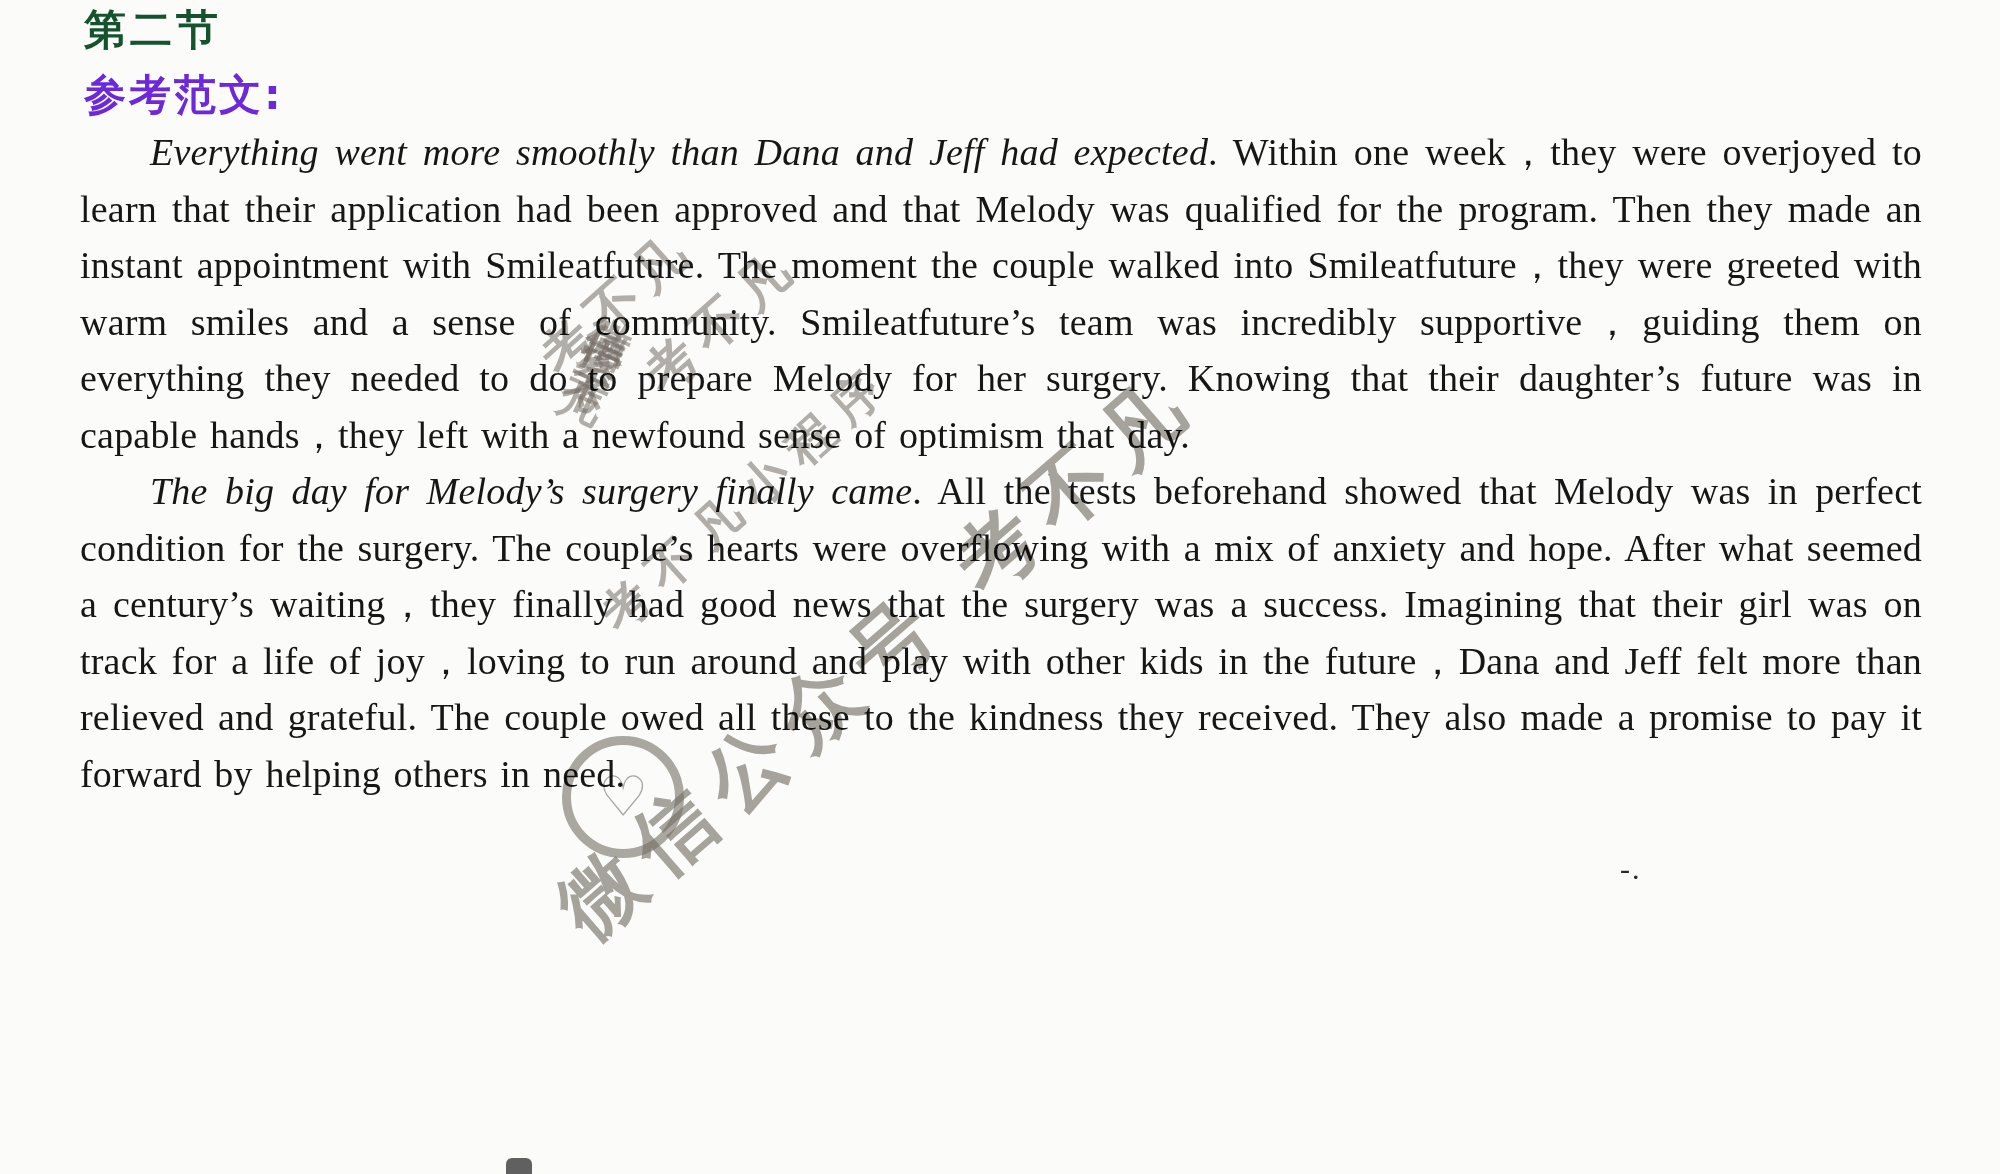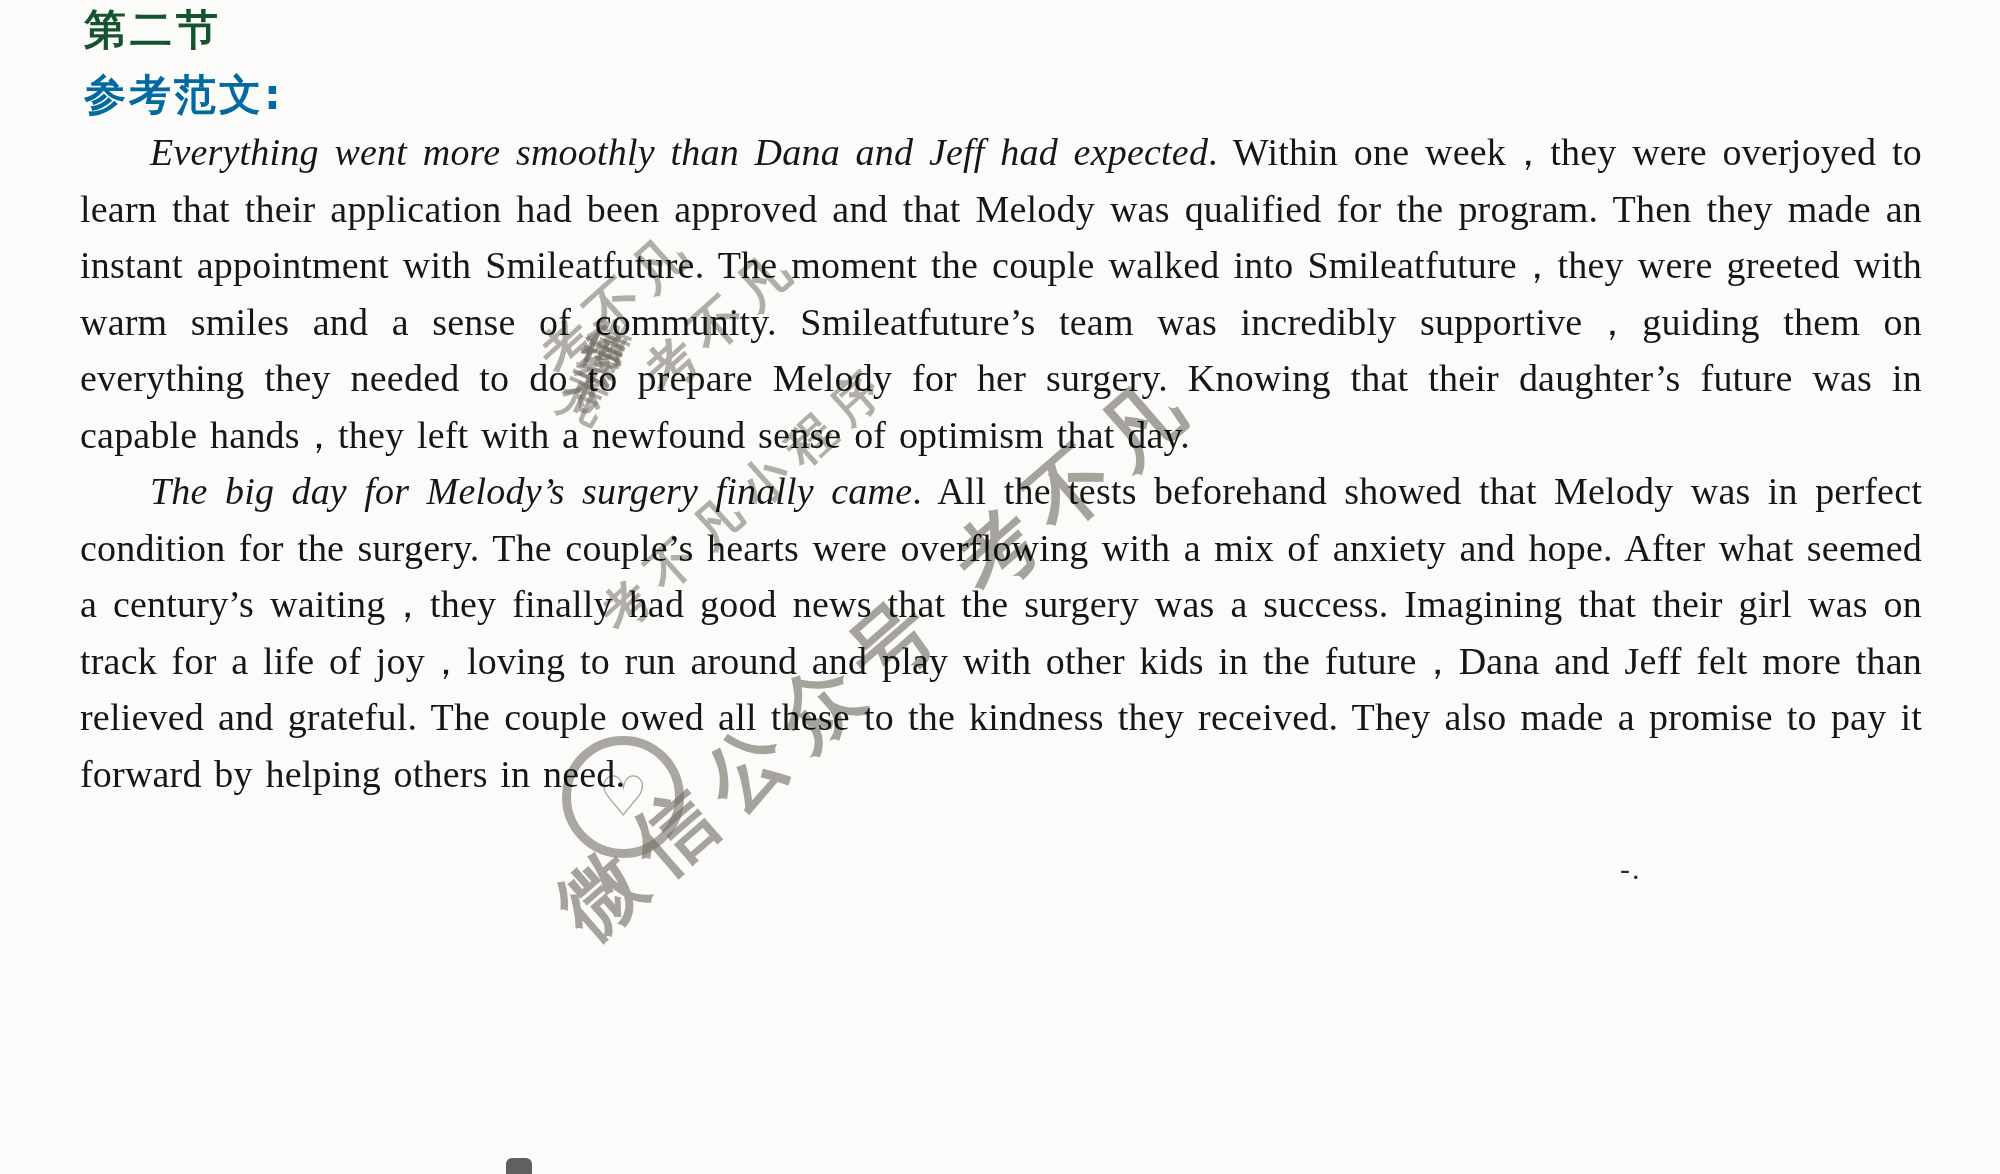--- a/index.html
+++ b/index.html
@@ -24,21 +24,21 @@
     line-height: 56px;
     color: #14532d;
     letter-spacing: 4px;
   }
   .subsection-title {
     font-family: "DejaVu Sans", sans-serif;
     font-weight: 700;
     font-size: 42px;
     line-height: 58px;
     margin-top: 8px;
-    color: #0369a1;
+    color: #6d28d9;
     letter-spacing: 3px;
   }
 
   
   .essay {
     position: absolute;
     left: 80px;
     top: 124px;
     width: 1842px;
   }

